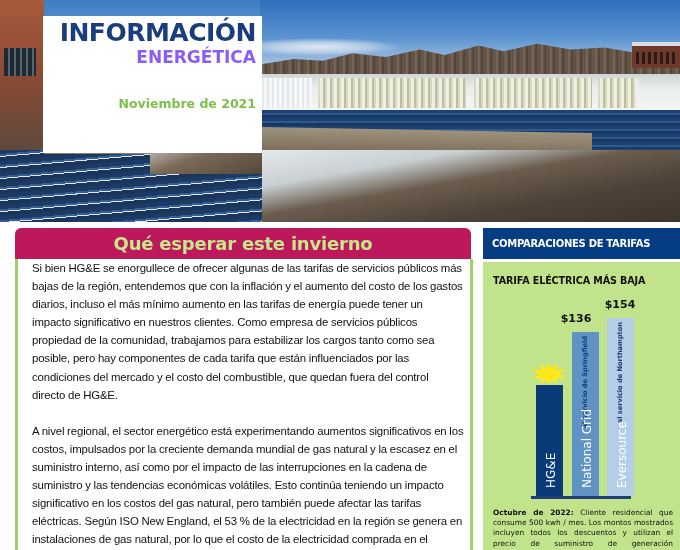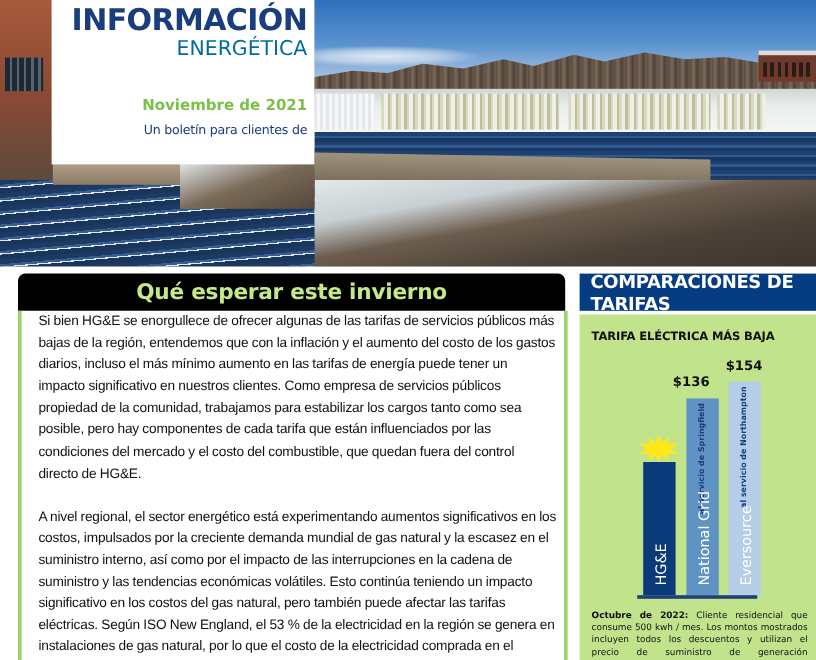--- a/index.html
+++ b/index.html
@@ -26,46 +26,46 @@
   .hero .rocks { position: absolute; left: 262px; top: 150px; width: 418px; height: 72px;
     background: linear-gradient(170deg, #e3e8ea 0%, #c9d0d3 25%, #6b5d4e 45%, #4d4238 70%, #3d342c 100%); }
   .hero .left-bldg { position: absolute; left: 0; top: 0; width: 44px; height: 150px; background: linear-gradient(180deg, #a85a3c 0%, #8c4a33 50%, #5e4a3d 100%); }
   .hero .left-bldg::after { content: ""; position: absolute; left: 4px; top: 48px; width: 32px; height: 28px; background: repeating-linear-gradient(90deg, #1e2a33 0 4px, #5a6470 4px 6px); }
   .hero .left-water { position: absolute; left: 0; top: 150px; width: 262px; height: 72px; background: repeating-linear-gradient(175deg, #1c3a64 0 4px, #355f92 4px 6px, #e1e7ec 6px 7px, #1a355b 7px 11px); }
   .hero .left-structure { position: absolute; left: 44px; top: 134px; width: 218px; height: 20px; background: linear-gradient(180deg, #b4a48c, #8c7c66); }
   .hero .left-rocks { position: absolute; left: 150px; top: 134px; width: 112px; height: 40px; background: linear-gradient(160deg, #e5eaee 0%, #7a6a58 50%, #54473b 100%); }
 
   
   .title-panel {
-    position: absolute; left: 43px; top: 0; width: 219px; height: 137px; background: #ffffff;
+    position: absolute; left: 43px; top: 16px; width: 219px; height: 137px; background: #ffffff;
     padding: 0 0 12px 0;
   }
   .title-main {
     position: absolute; right: 6px; top: 0px; font-family: "DejaVu Sans", sans-serif; font-weight: bold;
     font-size: 25px; letter-spacing: -0.5px; color: #1a3d7c; line-height: 34px; white-space: nowrap;
   }
   .title-sub {
-    position: absolute; right: 6px; top: 30px; font-family: "DejaVu Sans", sans-serif; font-weight: normal;
-    font-size: 17px; color: #0369a1; line-height: 22px; white-space: nowrap;
+    position: absolute; right: 6px; top: 30px; font-family: "DejaVu Sans", sans-serif; font-weight: bold;
+    font-size: 17px; color: #8b5cf6; line-height: 22px; white-space: nowrap;
   }
   .title-date {
     position: absolute; right: 6px; top: 80px; font-family: "DejaVu Sans", sans-serif; font-weight: bold;
     font-size: 12.5px; color: #7cc04a; line-height: 16px; white-space: nowrap;
   }
   .title-tag1, .title-tag2 {
     position: absolute; right: 6px; font-family: "DejaVu Sans", sans-serif; font-size: 10.5px; color: #1a3d7c;
     line-height: 14px; white-space: nowrap; letter-spacing: -0.2px;
   }
   .title-tag1 { top: 102px; }
   .title-tag2 { top: 117px; }
 
   
   .article-head {
     position: absolute; left: 15px; top: 228px; width: 456px; height: 31px;
-    background: #000000; border-radius: 6px 6px 0 0;
+    background: #be185d; border-radius: 6px 6px 0 0;
     display: flex; align-items: center; justify-content: center;
   }
   .article-head span {
     font-family: "DejaVu Sans", sans-serif; font-weight: bold; font-size: 18px; color: #c4e88a;
     letter-spacing: -0.2px;
   }
   .article-body {
     position: absolute; left: 15px; top: 259px; width: 458px; height: 300px;
     border-left: 3px solid #9bd36a; border-right: 3px solid #9bd36a;
     padding: 0 6px 0 14px;
@@ -74,21 +74,21 @@
     font-family: "Liberation Sans", sans-serif; font-size: 11.4px; line-height: 18.1px; color: #111;
     letter-spacing: -0.15px; word-spacing: -0.2px;
   }
   .article-body p + p { margin-top: 18px; }
 
   
   .side-head {
     position: absolute; left: 483px; top: 228px; width: 197px; height: 31px; background: #063c82;
     display: flex; align-items: center; padding-left: 9px;
   }
-  .side-head span { font-family: "DejaVu Sans", sans-serif; font-weight: bold; font-size: 15px; color: #ffffff; letter-spacing: -0.3px; }
+  .side-head span { font-family: "DejaVu Sans", sans-serif; font-weight: bold; font-size: 10px; color: #ffffff; letter-spacing: -0.3px; }
   .side-body {
     position: absolute; left: 483px; top: 262px; width: 197px; height: 344px; background: #c1e38c;
   }
   .side-subtitle {
     position: absolute; left: 10px; top: 13px; font-family: "DejaVu Sans", sans-serif; font-weight: bold;
     font-size: 9.6px; color: #111; letter-spacing: -0.1px; white-space: nowrap;
   }
 
   
   .chart { position: absolute; left: 0; top: 0; width: 197px; height: 288px; }
@@ -139,21 +139,20 @@
   <div class="left-bldg"></div>
   <div class="left-water"></div>
   <div class="left-structure"></div>
   <div class="left-rocks"></div>
 </div>
 
 <div class="title-panel">
   <div class="title-main">INFORMACIÓN</div>
   <div class="title-sub">ENERGÉTICA</div>
   <div class="title-date">Noviembre de 2021</div>
-  <div class="title-tag1">Un boletín para clientes de</div>
 </div>
 
 <div class="article-head">
   <span>Qué esperar este invierno</span>
 </div>
 <div class="article-body">
   <p>Si bien HG&amp;E se enorgullece de ofrecer algunas de las tarifas de servicios públicos más bajas de la región, entendemos que con la inflación y el aumento del costo de los gastos diarios, incluso el más mínimo aumento en las tarifas de energía puede tener un impacto significativo en nuestros clientes. Como empresa de servicios públicos propiedad de la comunidad, trabajamos para estabilizar los cargos tanto como sea posible, pero hay componentes de cada tarifa que están influenciados por las condiciones del mercado y el costo del combustible, que quedan fuera del control directo de HG&amp;E.</p>
   <p>A nivel regional, el sector energético está experimentando aumentos significativos en los costos, impulsados por la creciente demanda mundial de gas natural y la escasez en el suministro interno, así como por el impacto de las interrupciones en la cadena de suministro y las tendencias económicas volátiles. Esto continúa teniendo un impacto significativo en los costos del gas natural, pero también puede afectar las tarifas eléctricas. Según ISO New England, el 53 % de la electricidad en la región se genera en instalaciones de gas natural, por lo que el costo de la electricidad comprada en el mercado ha aumentado significativamente durante los últimos 18 meses. Afortunadamente, HG&amp;E está integrada verticalmente y es propietaria de la transmisión, distribución y generación de electricidad. Estos activos nos permiten administrar estratégicamente los costos y proteger a los clientes de HG&amp;E de las condiciones de mercado más volátiles, a las que son susceptibles otras empresas de servicios públicos. Si bien HG&amp;E</p>
 </div>
 

